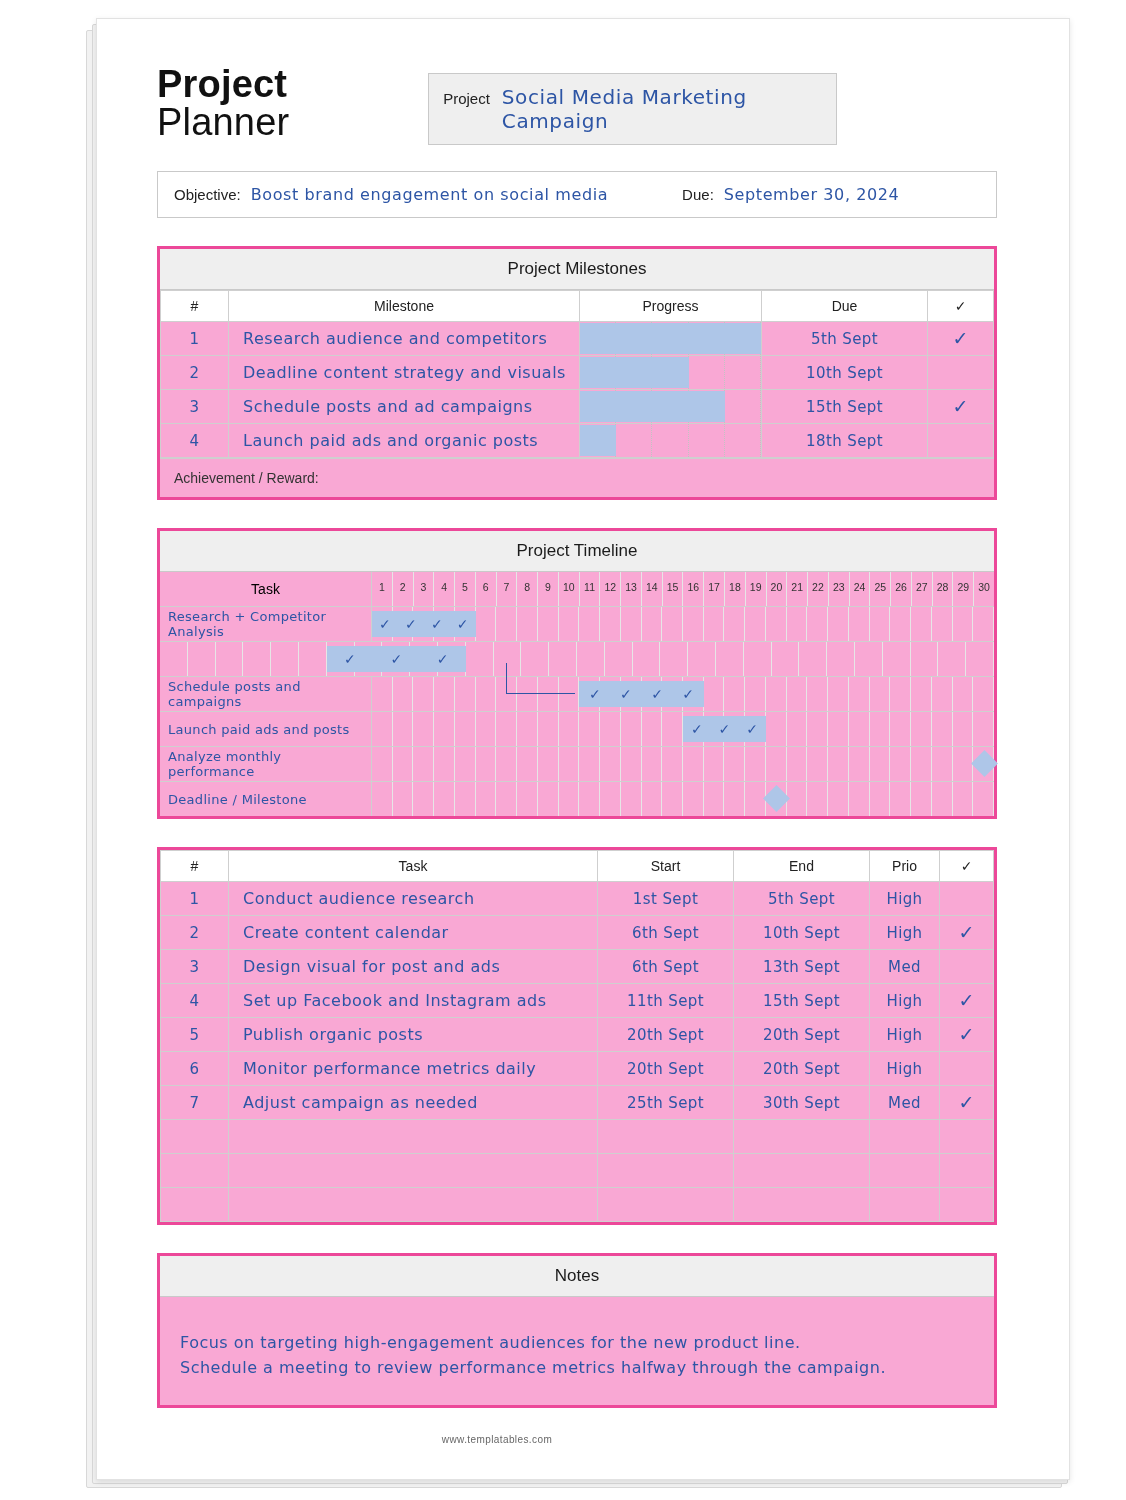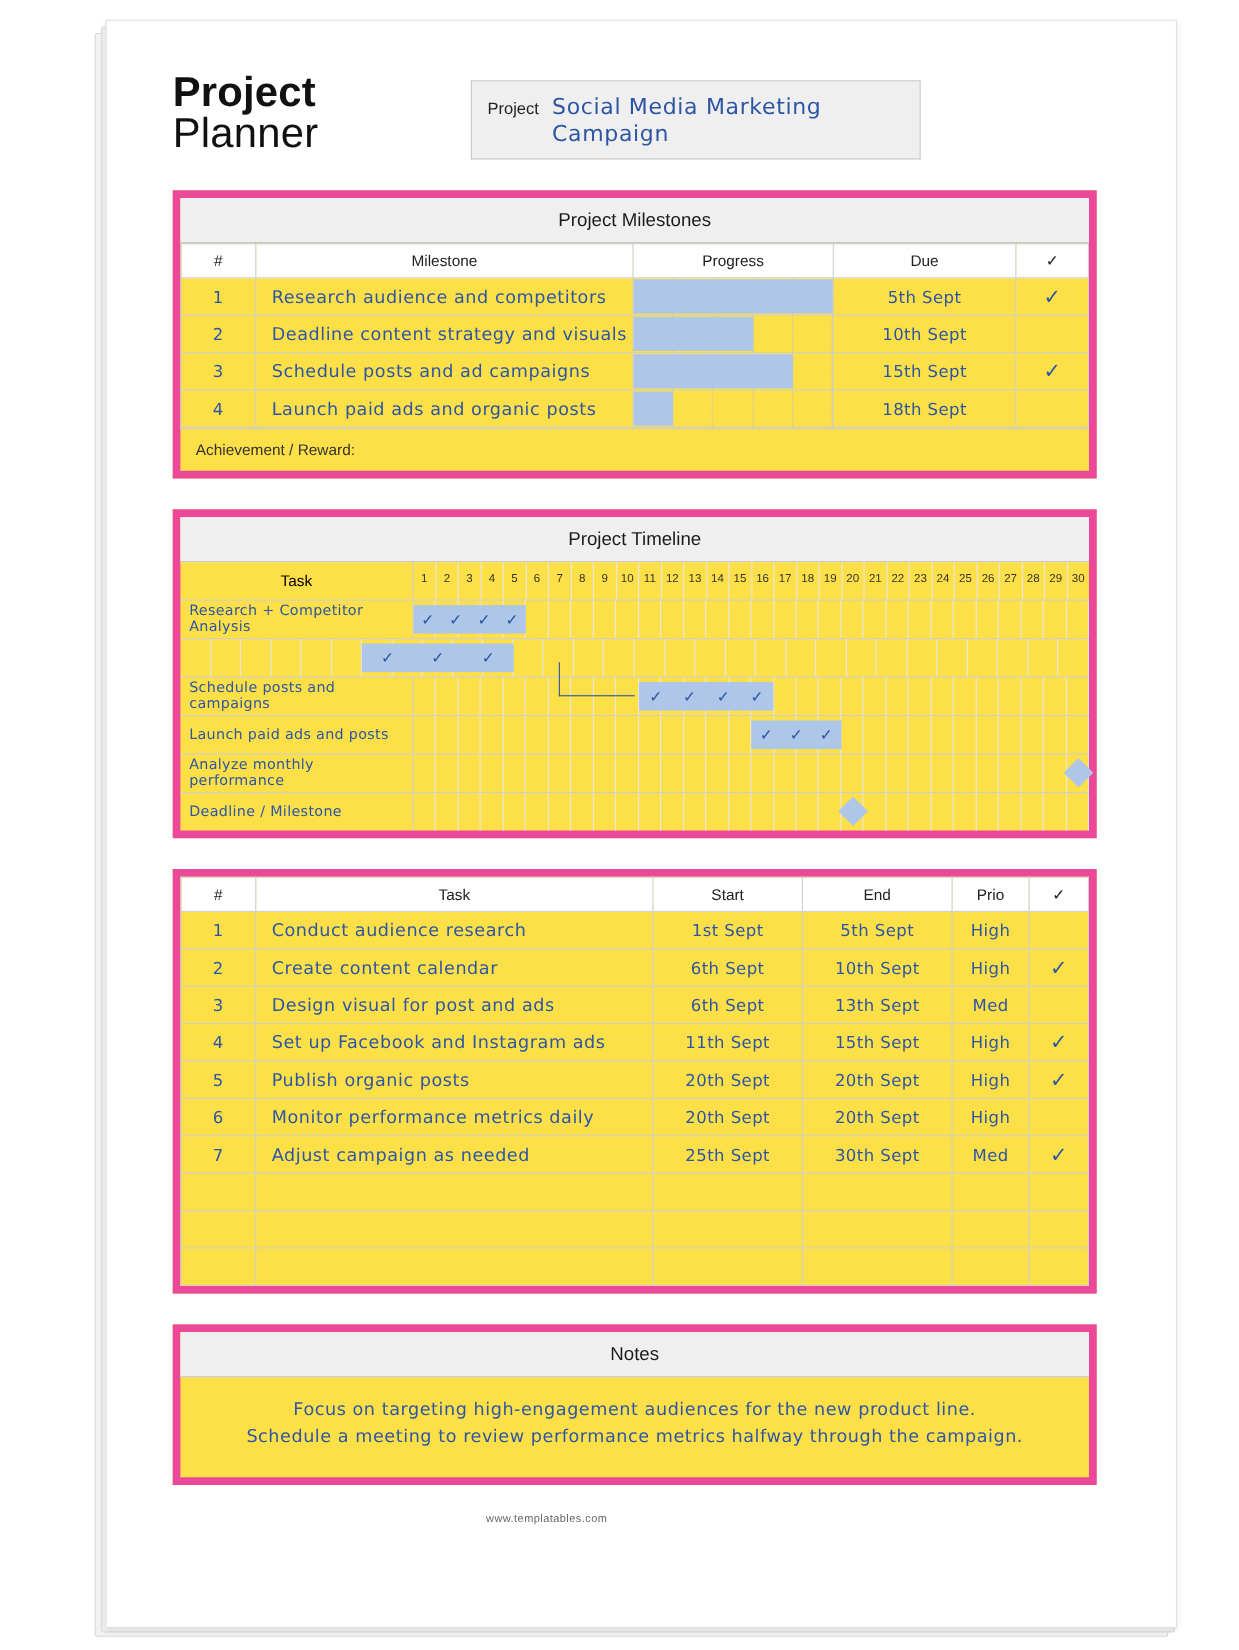--- a/index.html
+++ b/index.html
@@ -34,21 +34,21 @@
 
   .objrow{
     margin-top:26px;border:1px solid #c9c9c9;background:#fff;
     padding:13px 16px;display:flex;align-items:baseline;gap:10px;box-sizing:border-box;width:840px;
   }
   .objrow .lbl{font-size:15px;color:#222;}
   .objrow .val{font-size:16px;}
   .objrow .duelbl{margin-left:64px;font-size:15px;color:#222;}
 
   
-  .card{margin-top:28px;border:7px solid #ec4899;box-sizing:border-box;width:840px;background:#fde047;}
+  .card{margin-top:28px;border:3px solid #ec4899;box-sizing:border-box;width:840px;background:#f9a8d4;}
   .card-title{background:#efefef;border-bottom:1px solid #c9c9c9;text-align:center;font-size:17px;color:#1b1b1b;padding:10px 0;}
 
   table{border-collapse:collapse;width:100%;table-layout:fixed;}
   th,td{border:1px solid #cfcfcf;}
   th{background:#fff;font-weight:400;font-size:14px;color:#222;padding:7px 2px;text-align:center;}
   td{padding:0;height:33px;}
   .dotted-b{border-bottom:1px dotted #b9b9b9 !important;}
   .cellh{font-size:16px;padding-left:14px;letter-spacing:.5px;margin-top:20px;}
   .cellc{font-size:15px;text-align:center;letter-spacing:.4px;}
   .num{font-size:15px;text-align:center;}
@@ -75,21 +75,21 @@
             font-size:13px;padding-left:8px;letter-spacing:.3px;}
   .tl-grid{flex:1;position:relative;display:flex;}
   .tl-grid .c{flex:1;border-right:1px solid #e6e6e6;box-sizing:border-box;}
   .tl-grid .c:last-child{border-right:none;}
   .bar{position:absolute;top:4px;height:26px;background:#aec6e8;display:flex;align-items:center;justify-content:space-around;color:#2d55a5;font-size:14px;}
   .bar .tick{flex:1;text-align:center;}
   .dia{position:absolute;top:7px;width:19px;height:19px;background:#aec6e8;transform:rotate(45deg);}
   .conn{position:absolute;border-left:1.4px solid #2d55a5;border-bottom:1.4px solid #2d55a5;}
 
   
-  .notes-body{padding:13px 20px 22px;text-align:center;}
+  .notes-body{padding:30px 20px 22px;text-align:left;}
   .notes-body div{font-size:16px;margin:6px 0;letter-spacing:.5px;}
 
   .footer{margin-top:26px;text-align:center;font-size:10px;color:#666;letter-spacing:.4px;}
 </style>
 </head>
 <body>
 
 <div class="scene">
 
   <div class="stack" style="left:86px;top:30px;width:974px;height:1456px;"></div>
@@ -101,20 +101,26 @@
       <div class="hdr">
         <div class="title">
           <b>Project</b><span> Planner</span>
         </div>
         <div class="projbox">
           <span class="lbl">Project</span>
           <span class="val hand">Social Media Marketing Campaign</span>
         </div>
       </div>
 
+      <div class="objrow">
+        <span class="lbl">Objective:</span>
+        <span class="val hand">Boost brand engagement on social media</span>
+        <span class="duelbl">Due:</span>
+        <span class="val hand">September 30, 2024</span>
+      </div>
 
       <div class="card">
         <div class="card-title">Project Milestones</div>
         <table>
           <colgroup>
             <col style="width:68px">
               <col>
               <col style="width:182px">
               <col style="width:166px">
               <col style="width:66px">

